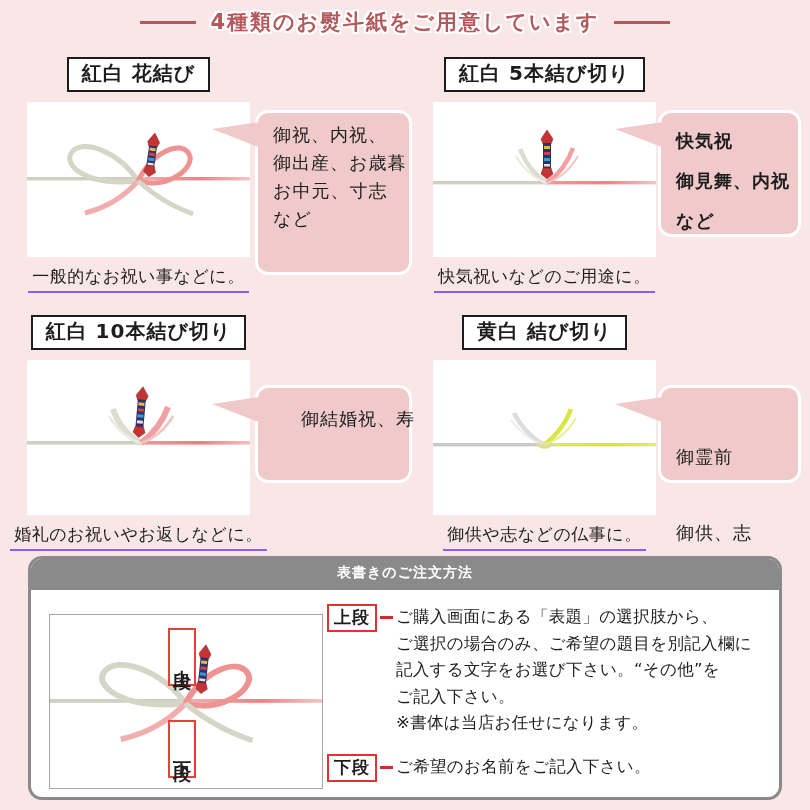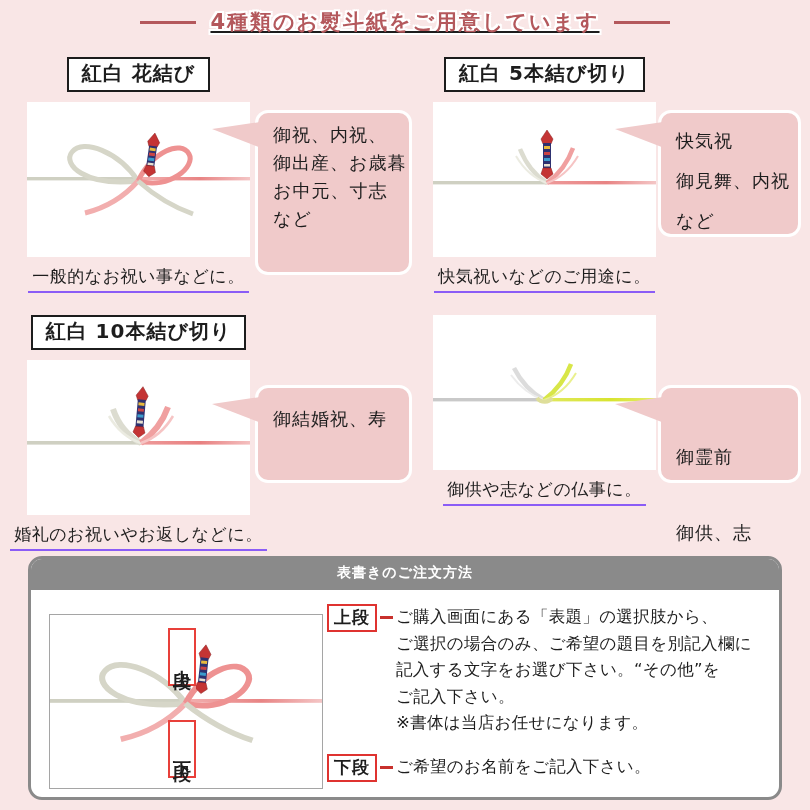--- a/index.html
+++ b/index.html
@@ -8,21 +8,21 @@
     background:#f9e6e6;
     font-family:"DejaVu Sans","Liberation Sans",sans-serif;
     color:#1d1d1d;
     overflow:hidden;
   }
   .page { width:810px; height:810px; position:relative; }
 
   
   .title-row {
     display:flex; align-items:center; justify-content:center;
-    padding-top:0; height:44px;text-decoration:underline;
+    padding-top:0; height:44px;
   }
   .title-line { width:56px; height:3px; background:#b4585c; }
   .page-title {
     font-size:21px; font-weight:bold; color:#b4585c;
     letter-spacing:2px; margin:0 14px; white-space:nowrap;
     text-shadow:-2px -2px 0 #fff, 2px -2px 0 #fff, -2px 2px 0 #fff, 2px 2px 0 #fff,
                  0 -2px 0 #fff, 0 2px 0 #fff, -2px 0 0 #fff, 2px 0 0 #fff;
   }
 
   
@@ -50,23 +50,23 @@
     border-radius:13px; z-index:2; padding:8px 0 0 15px;
   }
   .bubble::before {
     content:""; position:absolute; left:-46px; top:9px; width:48px; height:32px;
     background:#f0caca; clip-path:polygon(0 22%, 100% 0, 100% 80%);
   }
   .bubble-line { font-size:18px; letter-spacing:1px; white-space:nowrap; }
   .bubble-a { left:228px; top:53px; width:157px; height:165px; }
   .bubble-a .bubble-line { line-height:28px; }
   .bubble-b { left:225px; top:53px; width:143px; height:127px; }
-  .bubble-b .bubble-line { line-height:40px; }
+  .bubble-b .bubble-line { line-height:40px;font-weight:bold; }
   .bubble-c { left:228px; top:70px; width:157px; height:98px; padding-top:12px; }
-  .bubble-c .bubble-line { line-height:38px; }
+  .bubble-c .bubble-line { line-height:38px;margin-left:28px; }
   .bubble-d { left:225px; top:70px; width:143px; height:98px; padding-top:12px; }
   .bubble-d .bubble-line { line-height:38px;margin-top:38px; }
 
   
   .order-panel {
     margin:17px 0 0 28px; width:754px; height:244px;
     border:3px solid #8a8a8a; border-radius:14px; background:#fff; overflow:hidden;
   }
   .panel-header {
     background:#8a8a8a; color:#fff; text-align:center;
@@ -221,20 +221,21 @@
         </div>
         <div class="section-caption">婚礼のお祝いやお返しなどに。</div>
       </div>
       <div class="bubble bubble-c">
         <div class="bubble-line">御結婚祝、寿</div>
       </div>
     </section>
 
     <section class="noshi-section">
       <div class="card-col">
+        <div class="section-heading">黄白 結び切り</div>
         <div class="noshi-card">
           <svg width="223" height="155" viewBox="0 0 223 155">
             <defs>
               <linearGradient id="gy1" x1="0" y1="0" x2="1" y2="0">
                 <stop offset="0%" stop-color="#e0e860"></stop>
                   <stop offset="60%" stop-color="#d8e430"></stop>
                   <stop offset="100%" stop-color="#e4ec6a"></stop>
               </linearGradient>
             </defs>
             <rect x="0" y="83" width="110" height="3.4" fill="#c9c9c9"></rect>

